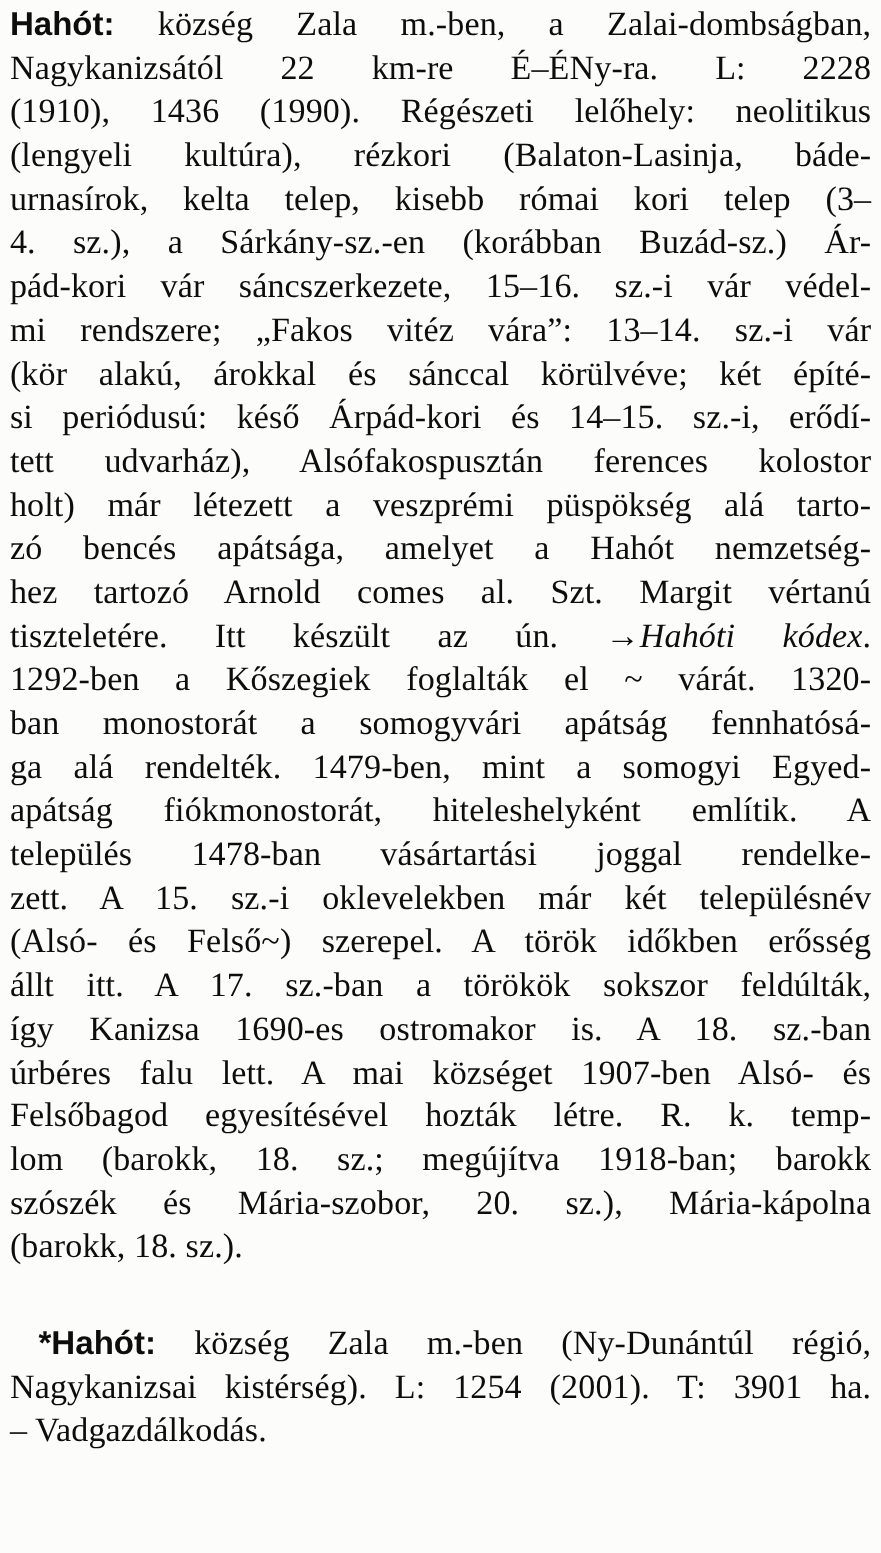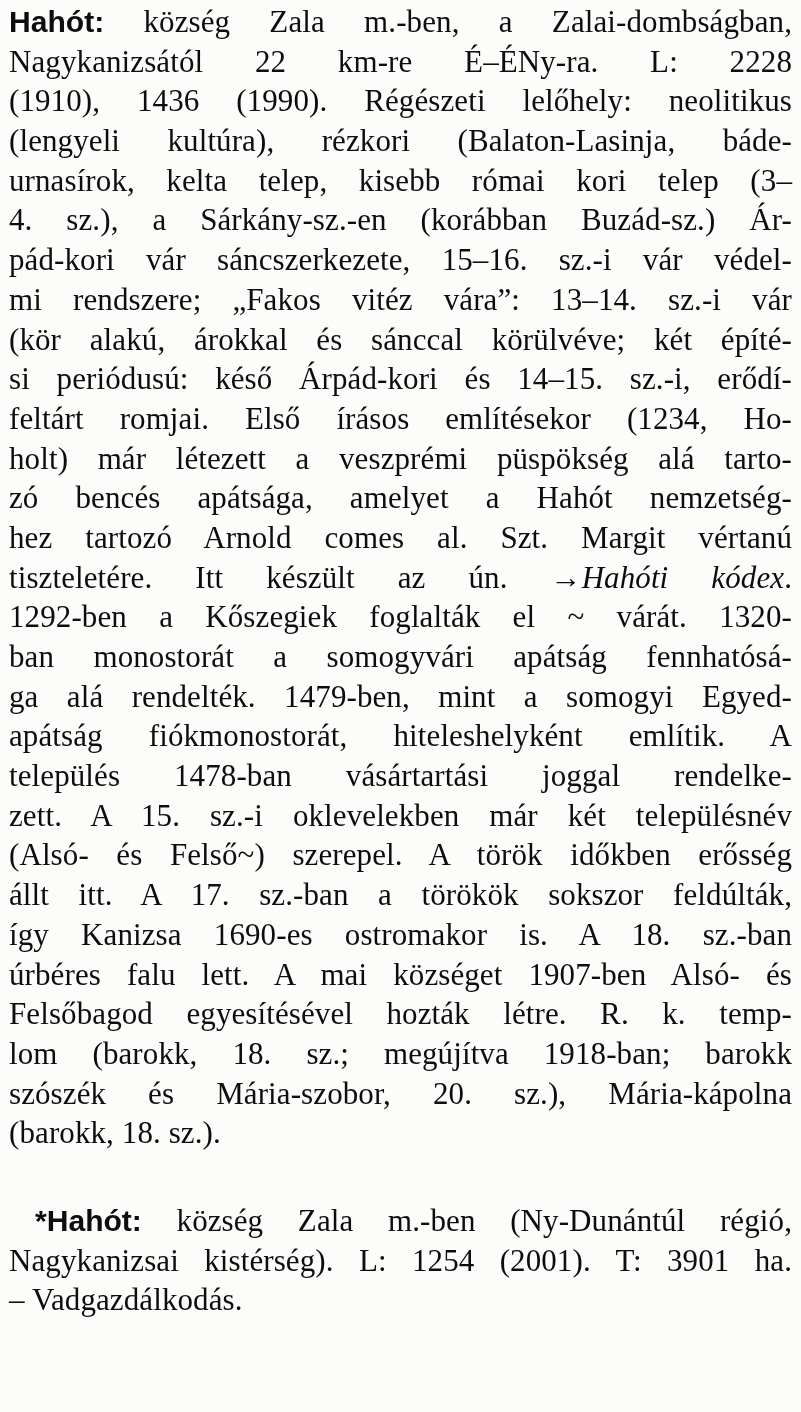--- a/index.html
+++ b/index.html
@@ -64,21 +64,21 @@
         <div class="line first"><span class="lead">Hahót:</span><span> község Zala m.-ben, a Zalai-dombságban,</span></div>
         <div class="line"><span>Nagykanizsától 22 km-re É–ÉNy-ra. L: 2228</span></div>
         <div class="line"><span>(1910), 1436 (1990). Régészeti lelőhely: neolitikus</span></div>
         <div class="line"><span>(lengyeli kultúra), rézkori (Balaton-Lasinja, báde-</span></div>
         <div class="line"><span>urnasírok, kelta telep, kisebb római kori telep (3–</span></div>
         <div class="line"><span>4. sz.), a Sárkány-sz.-en (korábban Buzád-sz.) Ár-</span></div>
         <div class="line"><span>pád-kori vár sáncszerkezete, 15–16. sz.-i vár védel-</span></div>
         <div class="line"><span>mi rendszere; „Fakos vitéz vára”: 13–14. sz.-i vár</span></div>
         <div class="line"><span>(kör alakú, árokkal és sánccal körülvéve; két építé-</span></div>
         <div class="line"><span>si periódusú: késő Árpád-kori és 14–15. sz.-i, erődí-</span></div>
-        <div class="line"><span>feltárt romjai. Első írásos említésekor (1234, Ho-</span></div>
+        <div class="line"><span>tett udvarház), Alsófakospusztán ferences kolostor</span></div>
         <div class="line"><span>holt) már létezett a veszprémi püspökség alá tarto-</span></div>
         <div class="line"><span>zó bencés apátsága, amelyet a Hahót nemzetség-</span></div>
         <div class="line"><span>hez tartozó Arnold comes al. Szt. Margit vértanú</span></div>
         <div class="line"><span>tiszteletére. Itt készült az ún. </span><span class="ref">→</span><span class="it">Hahóti kódex</span><span>.</span></div>
         <div class="line"><span>1292-ben a Kőszegiek foglalták el ~ várát. 1320-</span></div>
         <div class="line"><span>ban monostorát a somogyvári apátság fennhatósá-</span></div>
         <div class="line"><span>ga alá rendelték. 1479-ben, mint a somogyi Egyed-</span></div>
         <div class="line"><span>apátság fiókmonostorát, hiteleshelyként említik. A</span></div>
         <div class="line"><span>település 1478-ban vásártartási joggal rendelke-</span></div>
         <div class="line"><span>zett. A 15. sz.-i oklevelekben már két településnév</span></div>

